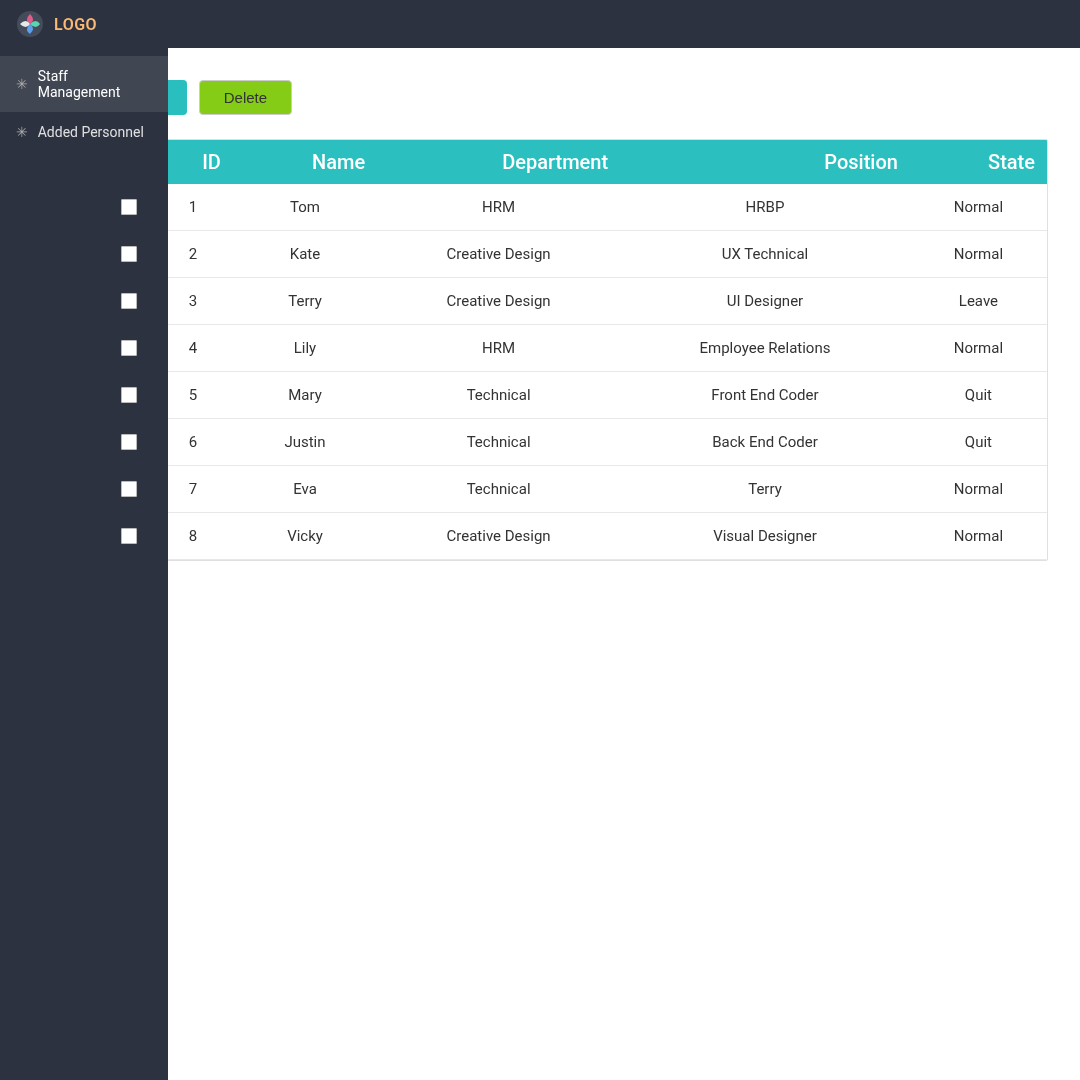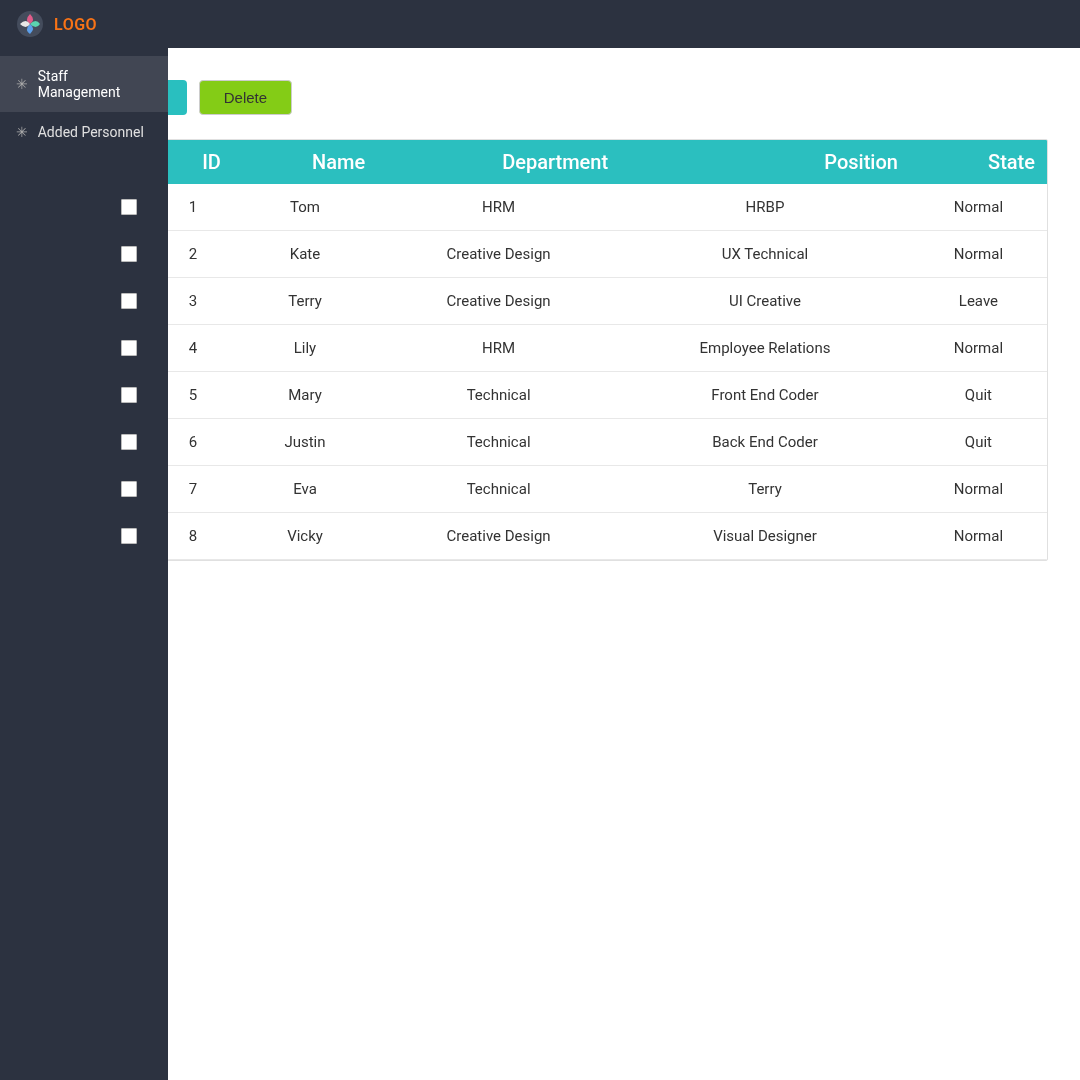--- a/index.html
+++ b/index.html
@@ -35,21 +35,21 @@
       align-items: center;
       gap: 10px;
     }
 
     .logo-icon {
       width: 28px;
       height: 28px;
     }
 
     .logo-text {
-      color: #f97316;
+      color: #fdba74;
       font-size: 16px;
       font-weight: 600;
       letter-spacing: 0.5px;
     }
 
     
     .sidebar {
       width: 168px;
       height: calc(100% - 48px);
       background: #2c3240;
@@ -287,21 +287,21 @@
   </tr>
           <tr>
     <td>
       <div class="checkbox-cell">
         <input type="checkbox" class="custom-checkbox" style="">
       </div>
     </td>
     <td>3</td>
     <td>Terry</td>
     <td>Creative Design</td>
-    <td>UI Creative</td>
+    <td>UI Designer</td>
     <td>Leave</td>
   </tr>
           <tr>
     <td>
       <div class="checkbox-cell">
         <input type="checkbox" class="custom-checkbox" style="">
       </div>
     </td>
     <td>4</td>
     <td>Lily</td>

